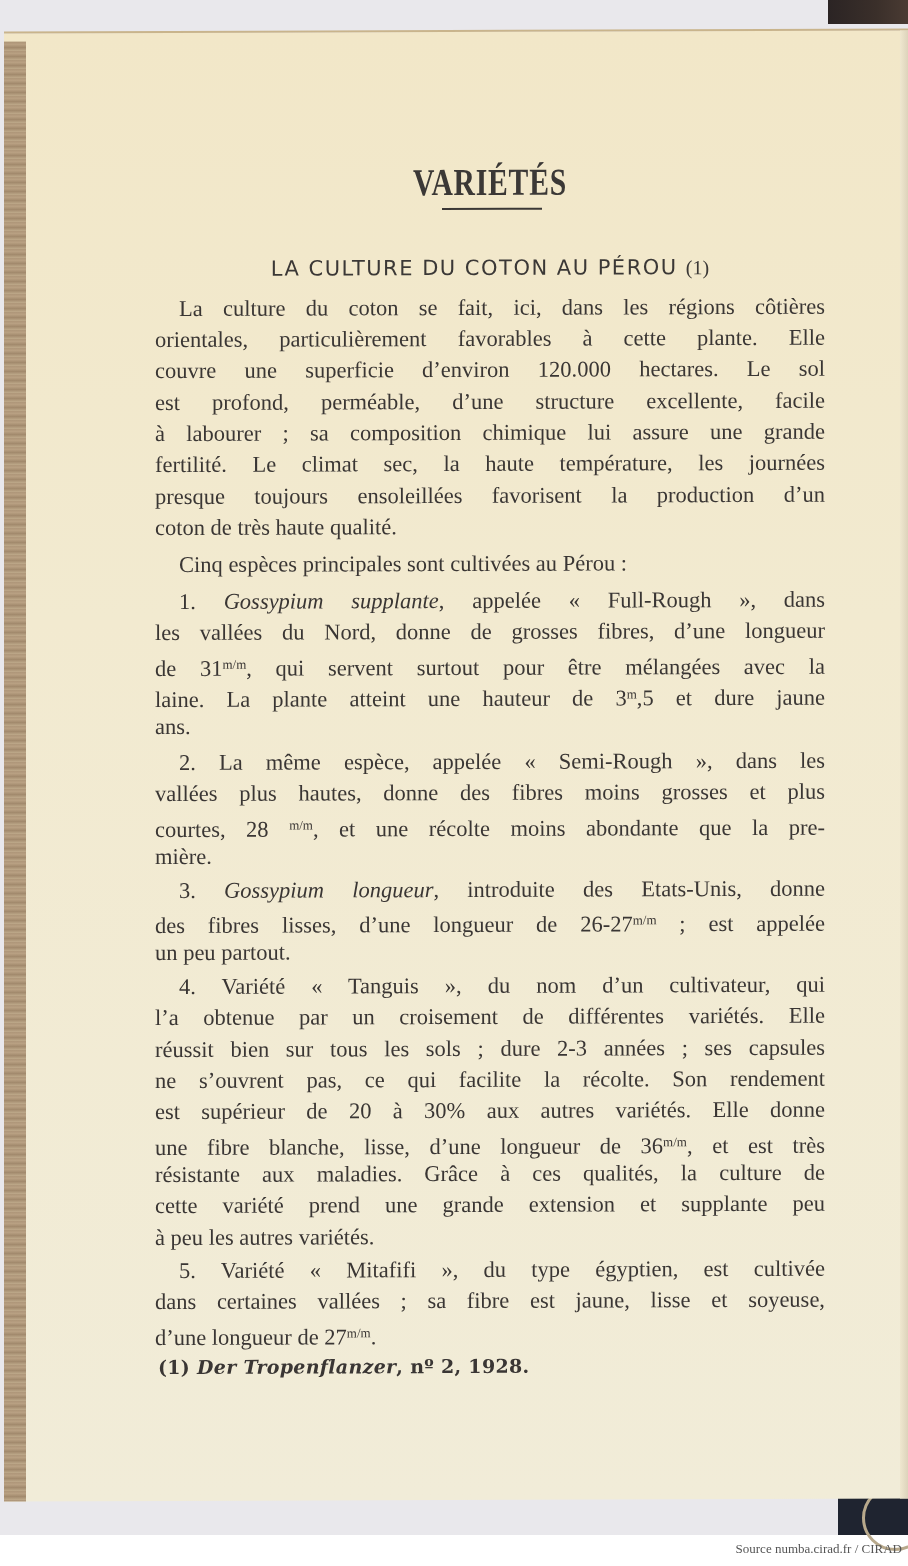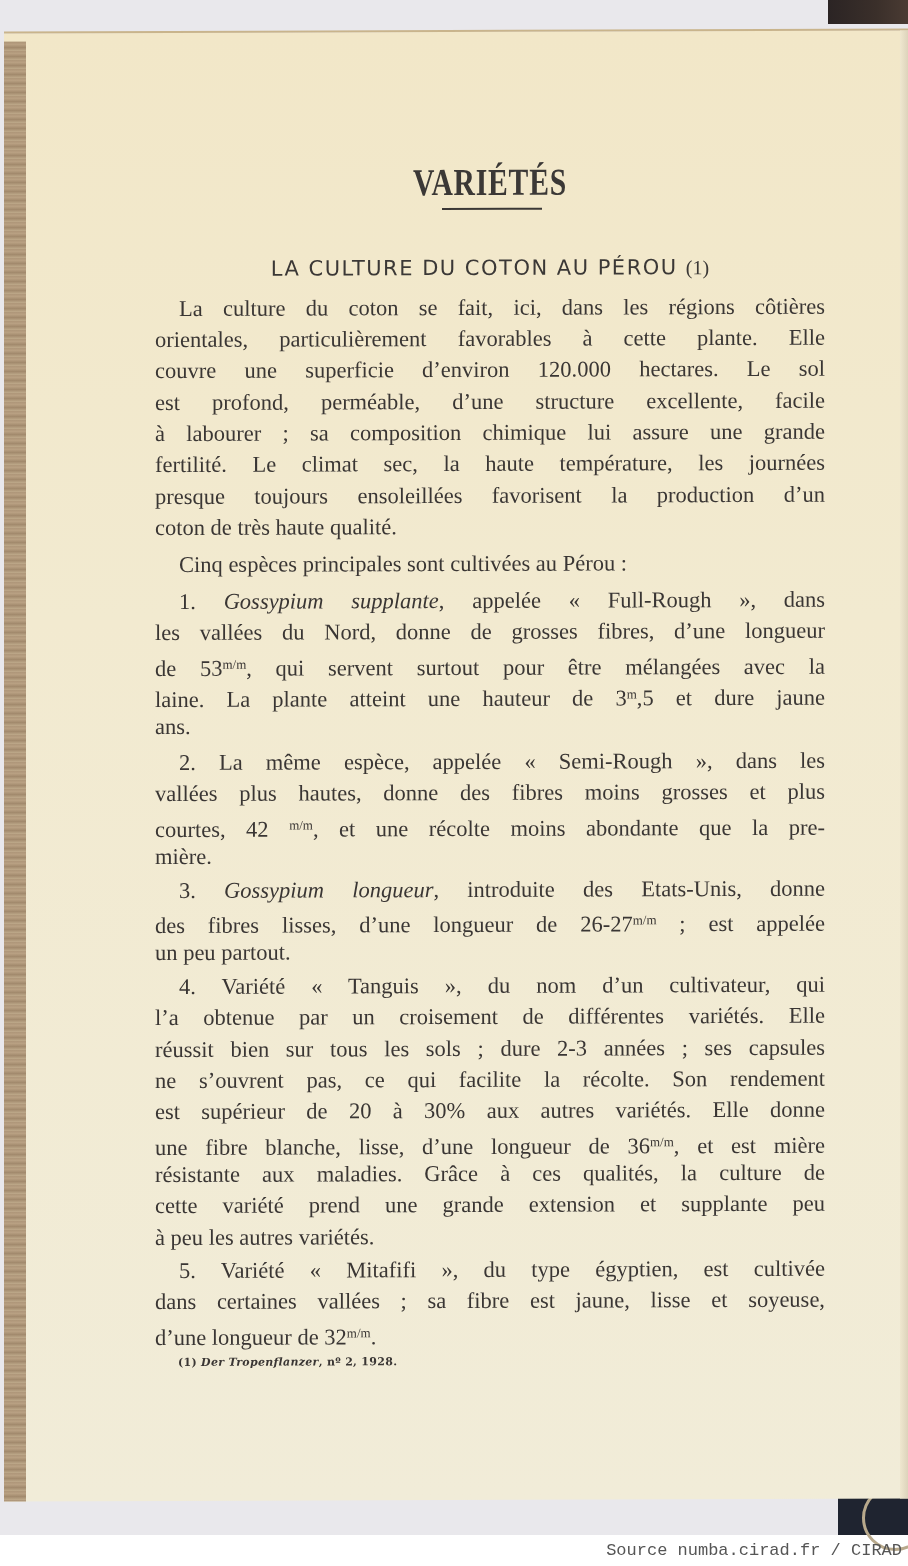--- a/index.html
+++ b/index.html
@@ -64,28 +64,28 @@
     font-family:"Liberation Serif", serif; font-size:22.5px;
     line-height:31px; white-space:nowrap;
     text-align:justify; text-align-last:justify;
     color:#3a3634;
   }
   .line.indent { left:24px; width:646px; }
   .line.last { text-align-last:left; }
   .line i { font-style:italic; }
   .sup { font-size:13px; vertical-align:7px; }
   .footnote {
-    position:absolute; left:23px; top:1323px;
-    font-family:"DejaVu Serif", serif; font-size:11px; font-weight:bold;
+    position:absolute; left:3px; top:1323px;
+    font-family:"DejaVu Serif", serif; font-size:19px; font-weight:bold;
     color:#3a3634; letter-spacing:0.3px;
   }
   .footnote i { font-style:italic; }
   .source {
     position:absolute; right:6px; top:1541px;
-    font-family:Liberation Mono, monospace; font-size:17px; color:#555;
+    font-family:Liberation Serif, serif; font-size:13px; color:#555;
   }
 </style>
 </head>
 <body>
 
 <div class="scan-bg"></div>
 <div class="dark-corner-top"></div>
 <div class="dark-corner-bottom"></div>
 
 <div class="page">
@@ -107,46 +107,46 @@
     <div class="line" style="top:354px">est profond, perméable, d’une structure excellente, facile</div>
     <div class="line" style="top:385px">à labourer ; sa composition chimique lui assure une grande</div>
     <div class="line" style="top:416px">fertilité. Le climat sec, la haute température, les journées</div>
     <div class="line" style="top:448px">presque toujours ensoleillées favorisent la production d’un</div>
     <div class="line last" style="top:479px">coton de très haute qualité.</div>
 
     <div class="line indent last" style="top:516px">Cinq espèces principales sont cultivées au Pérou :</div>
 
     <div class="line indent" style="top:553px"><span>1.</span> <i>Gossypium supplante</i><span>, appelée « Full-Rough », dans</span></div>
     <div class="line" style="top:584px">les vallées du Nord, donne de grosses fibres, d’une longueur</div>
-    <div class="line" style="top:616px"><span>de 53</span><span class="sup">m/m</span><span>, qui servent surtout pour être mélangées avec la</span></div>
+    <div class="line" style="top:616px"><span>de 31</span><span class="sup">m/m</span><span>, qui servent surtout pour être mélangées avec la</span></div>
     <div class="line" style="top:647px"><span>laine. La plante atteint une hauteur de 3</span><span class="sup">m</span><span>,5 et dure jaune</span></div>
     <div class="line last" style="top:678px">ans.</div>
 
     <div class="line indent" style="top:714px"><span>2.</span> <span>La même espèce, appelée « Semi-Rough », dans les</span></div>
     <div class="line" style="top:745px">vallées plus hautes, donne des fibres moins grosses et plus</div>
-    <div class="line" style="top:777px"><span>courtes, 42 </span><span class="sup">m/m</span><span>, et une récolte moins abondante que la pre-</span></div>
+    <div class="line" style="top:777px"><span>courtes, 28 </span><span class="sup">m/m</span><span>, et une récolte moins abondante que la pre-</span></div>
     <div class="line last" style="top:808px">mière.</div>
 
     <div class="line indent" style="top:842px"><span>3.</span> <i>Gossypium longueur</i><span>, introduite des Etats-Unis, donne</span></div>
     <div class="line" style="top:873px"><span>des fibres lisses, d’une longueur de 26-27</span><span class="sup">m/m</span><span> ; est appelée</span></div>
     <div class="line last" style="top:904px">un peu partout.</div>
 
     <div class="line indent" style="top:938px"><span>4.</span> <span>Variété « Tanguis », du nom d’un cultivateur, qui</span></div>
     <div class="line" style="top:969px">l’a obtenue par un croisement de différentes variétés. Elle</div>
     <div class="line" style="top:1001px">réussit bien sur tous les sols ; dure 2-3 années ; ses capsules</div>
     <div class="line" style="top:1032px">ne s’ouvrent pas, ce qui facilite la récolte. Son rendement</div>
     <div class="line" style="top:1063px">est supérieur de 20 à 30% aux autres variétés. Elle donne</div>
-    <div class="line" style="top:1095px"><span>une fibre blanche, lisse, d’une longueur de 36</span><span class="sup">m/m</span><span>, et est mière</span></div>
+    <div class="line" style="top:1095px"><span>une fibre blanche, lisse, d’une longueur de 36</span><span class="sup">m/m</span><span>, et est très</span></div>
     <div class="line" style="top:1126px">résistante aux maladies. Grâce à ces qualités, la culture de</div>
     <div class="line" style="top:1157px">cette variété prend une grande extension et supplante peu</div>
     <div class="line last" style="top:1189px">à peu les autres variétés.</div>
 
     <div class="line indent" style="top:1222px"><span>5.</span> <span>Variété « Mitafifi », du type égyptien, est cultivée</span></div>
     <div class="line" style="top:1253px">dans certaines vallées ; sa fibre est jaune, lisse et soyeuse,</div>
-    <div class="line last" style="top:1285px"><span>d’une longueur de 32</span><span class="sup">m/m</span><span>.</span></div>
+    <div class="line last" style="top:1285px"><span>d’une longueur de 27</span><span class="sup">m/m</span><span>.</span></div>
 
     <div class="footnote">
       <span>(1)</span>
       <i>Der Tropenflanzer</i><span>, nº 2, 1928.</span>
     </div>
   </div>
 </div>
 
 <div class="source">Source numba.cirad.fr / CIRAD</div>
 

